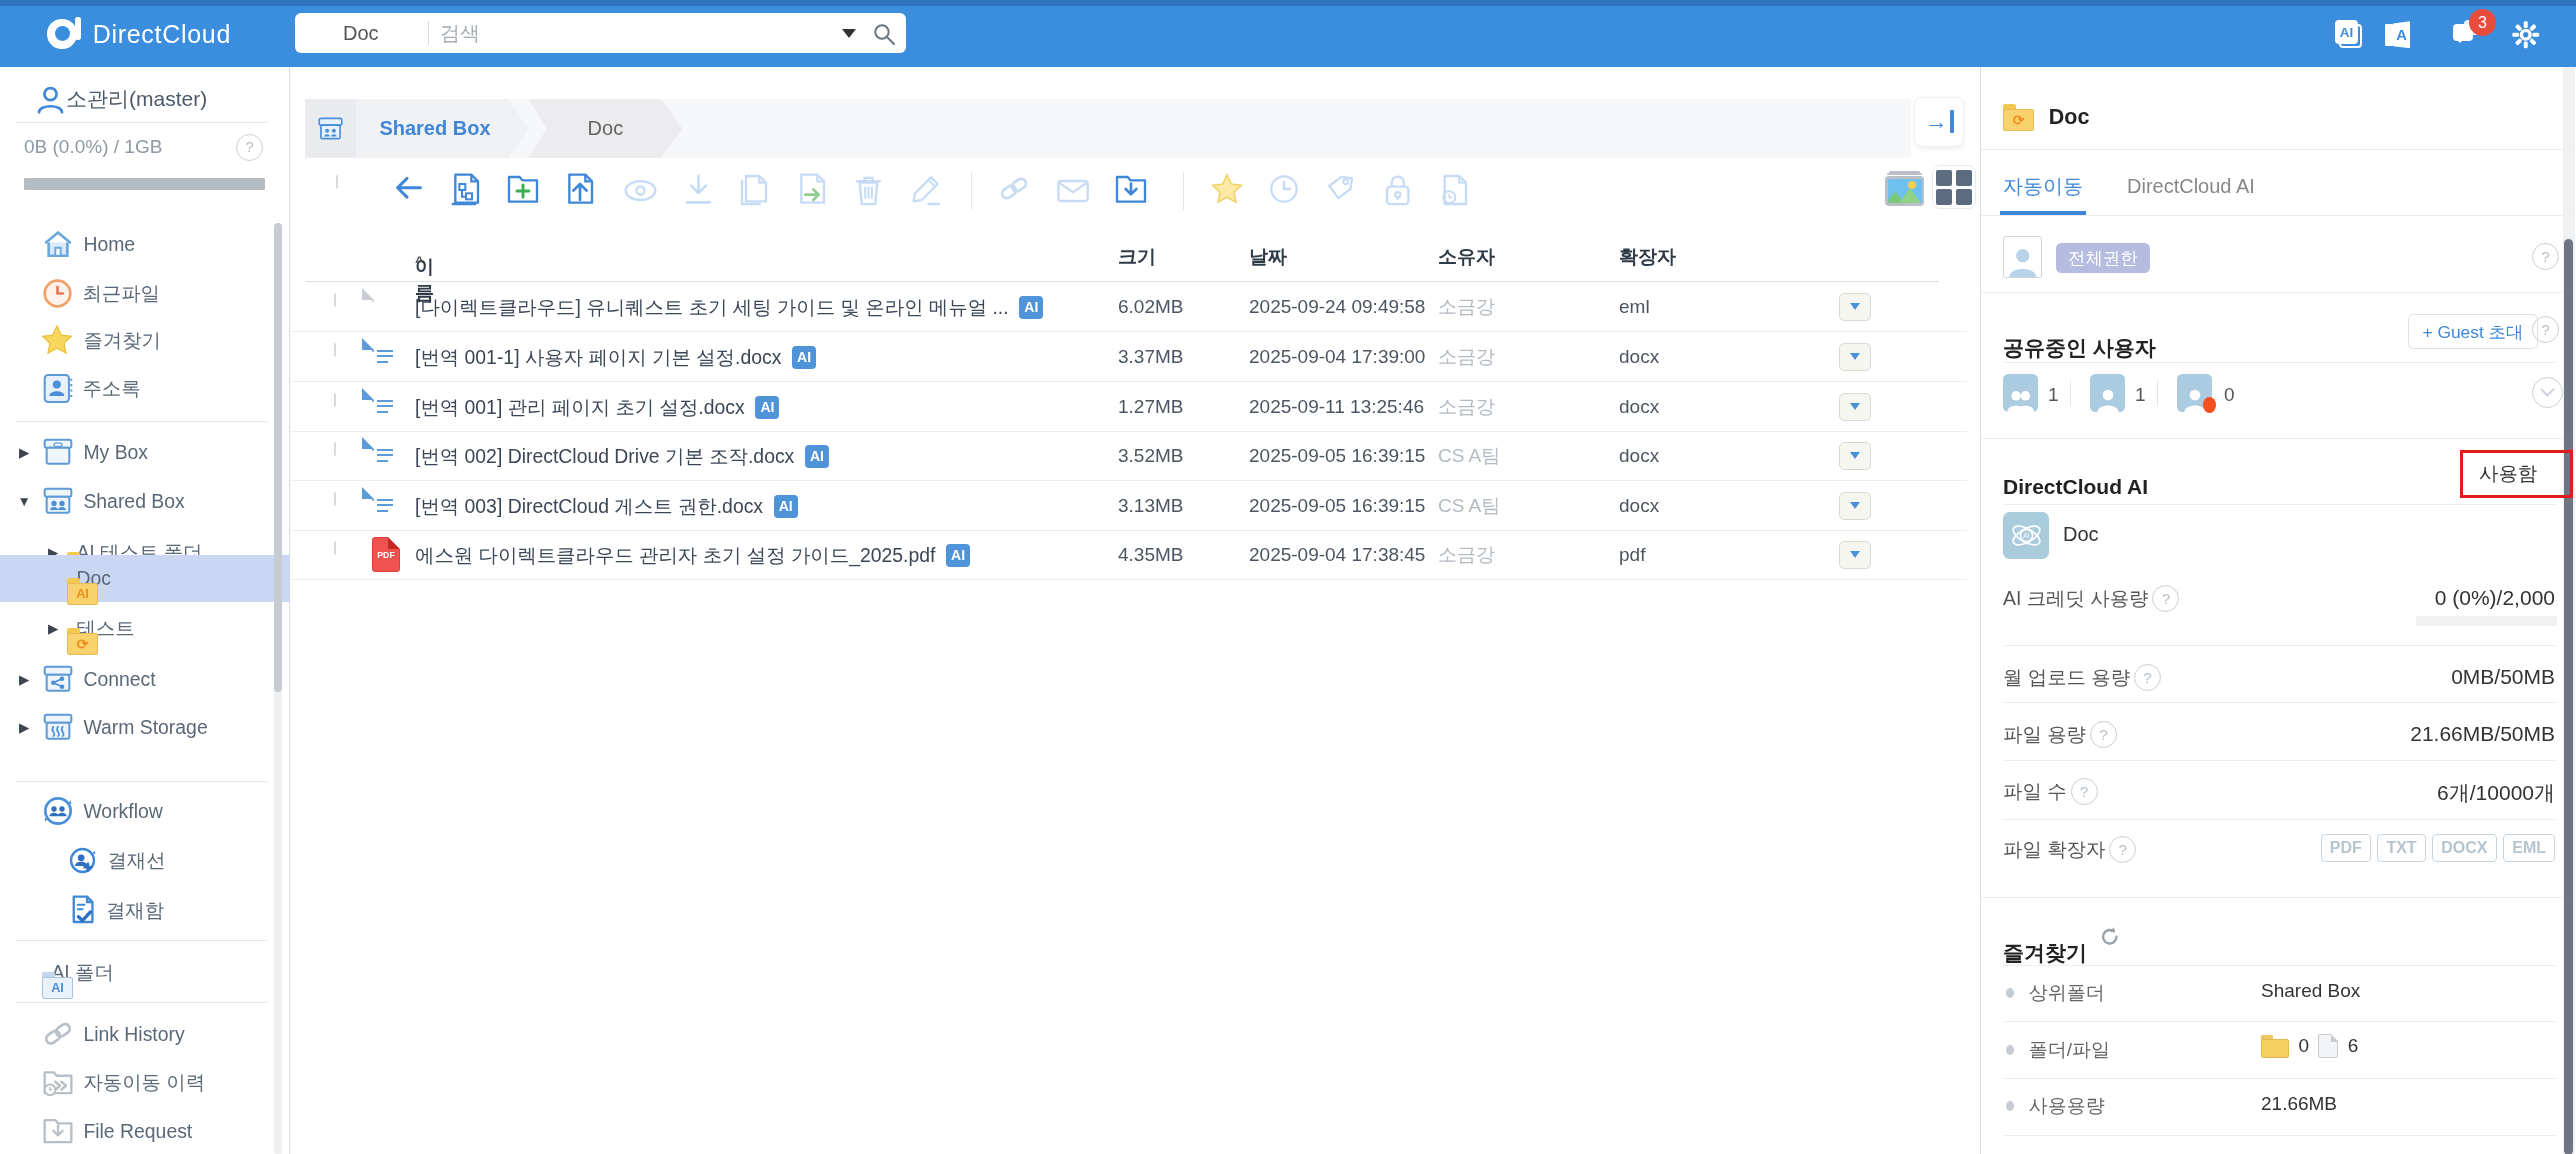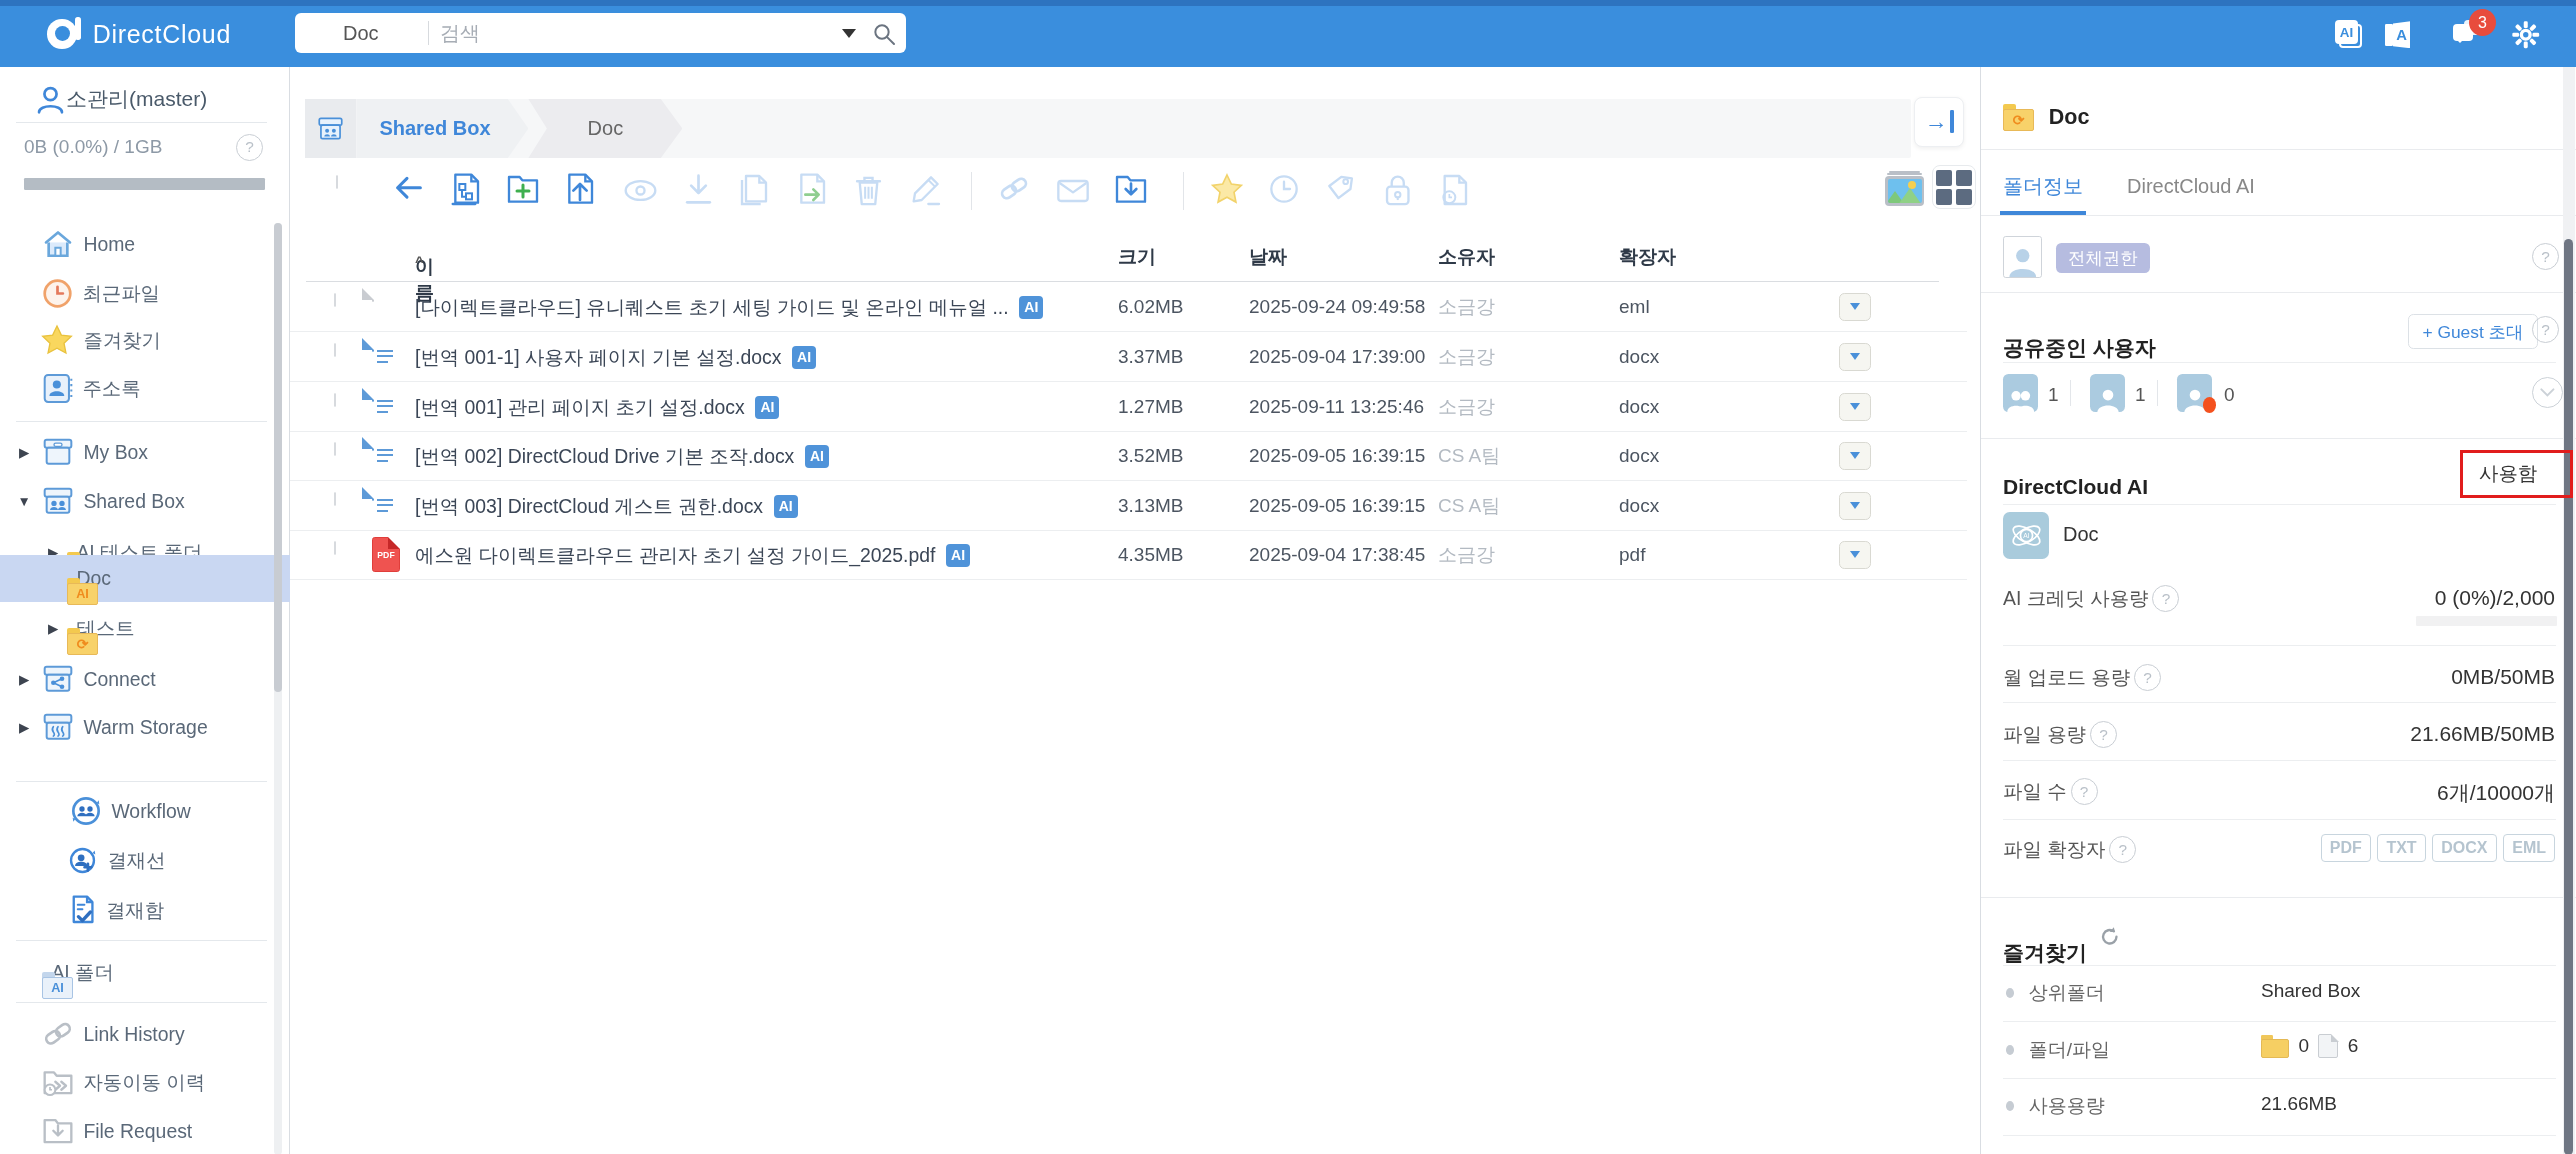--- a/index.html
+++ b/index.html
@@ -342,21 +342,21 @@
       <svg width="32" height="29.5" viewBox="0 0 48 44">
           <rect x="4" y="4" width="40" height="12" rx="3" fill="#eef5fc" stroke="#5d9ad8" stroke-width="3"></rect>
           <rect x="7" y="16" width="34" height="24" rx="3" fill="#eef5fc" stroke="#5d9ad8" stroke-width="3"></rect>
           <path d="M17 22 q-3 4 0 8 q3 4 0 6 M24 22 q-3 4 0 8 q3 4 0 6 M31 22 q-3 4 0 8 q3 4 0 6" fill="none" stroke="#4a90d9" stroke-width="2.5" stroke-linecap="round"></path>
         </svg>
     </span>
     <span class="sb-label">Warm Storage</span>
   </div>
   <div class="sb-div" style="top:714px;"></div>
 
-  <div class="sb-row" style="top:722px;margin-left:28px;">
+  <div class="sb-row" style="top:722px;">
     <span style="margin-left:42px;">
       <svg width="32" height="32" viewBox="0 0 48 48">
           <circle cx="24" cy="24" r="19" fill="none" stroke="#4a90d9" stroke-width="4"></circle>
           <path d="M40 12 l4 2 -1 -6z M8 36 l-4 -2 1 6z" fill="#4a90d9"></path>
           <circle cx="18" cy="21" r="4" fill="#2f6fc0"></circle>
           <circle cx="30" cy="21" r="4" fill="#2f6fc0"></circle>
           <path d="M11 32 c0-7 14-7 14 0 M23 32 c0-7 14-7 14 0" fill="#2f6fc0"></path>
         </svg>
     </span>
     <span class="sb-label">Workflow</span>
@@ -714,21 +714,21 @@
         <span class="tab"></span>
         <span class="bod">
           <span class="emblem-sync">⟳</span>
         </span>
       </span>
     <span class="p-title">Doc</span>
   </div>
   <div class="p-div" style="top:82px;"></div>
 
   <div class="p-tabs">
-    <span class="p-tab active">폴더정보</span>
+    <span class="p-tab active">자동이동</span>
     <span class="p-tab">DirectCloud AI</span>
   </div>
   <div class="p-div" style="top:148px;"></div>
 
   <div class="avatar">
     <svg width="29.5" height="32" viewBox="0 0 44 48">
         <circle cx="22" cy="16" r="10" fill="#b8d2e8"></circle>
         <path d="M2 48 c0-16 40-16 40 0" fill="#b8d2e8"></path>
       </svg>
   </div>

